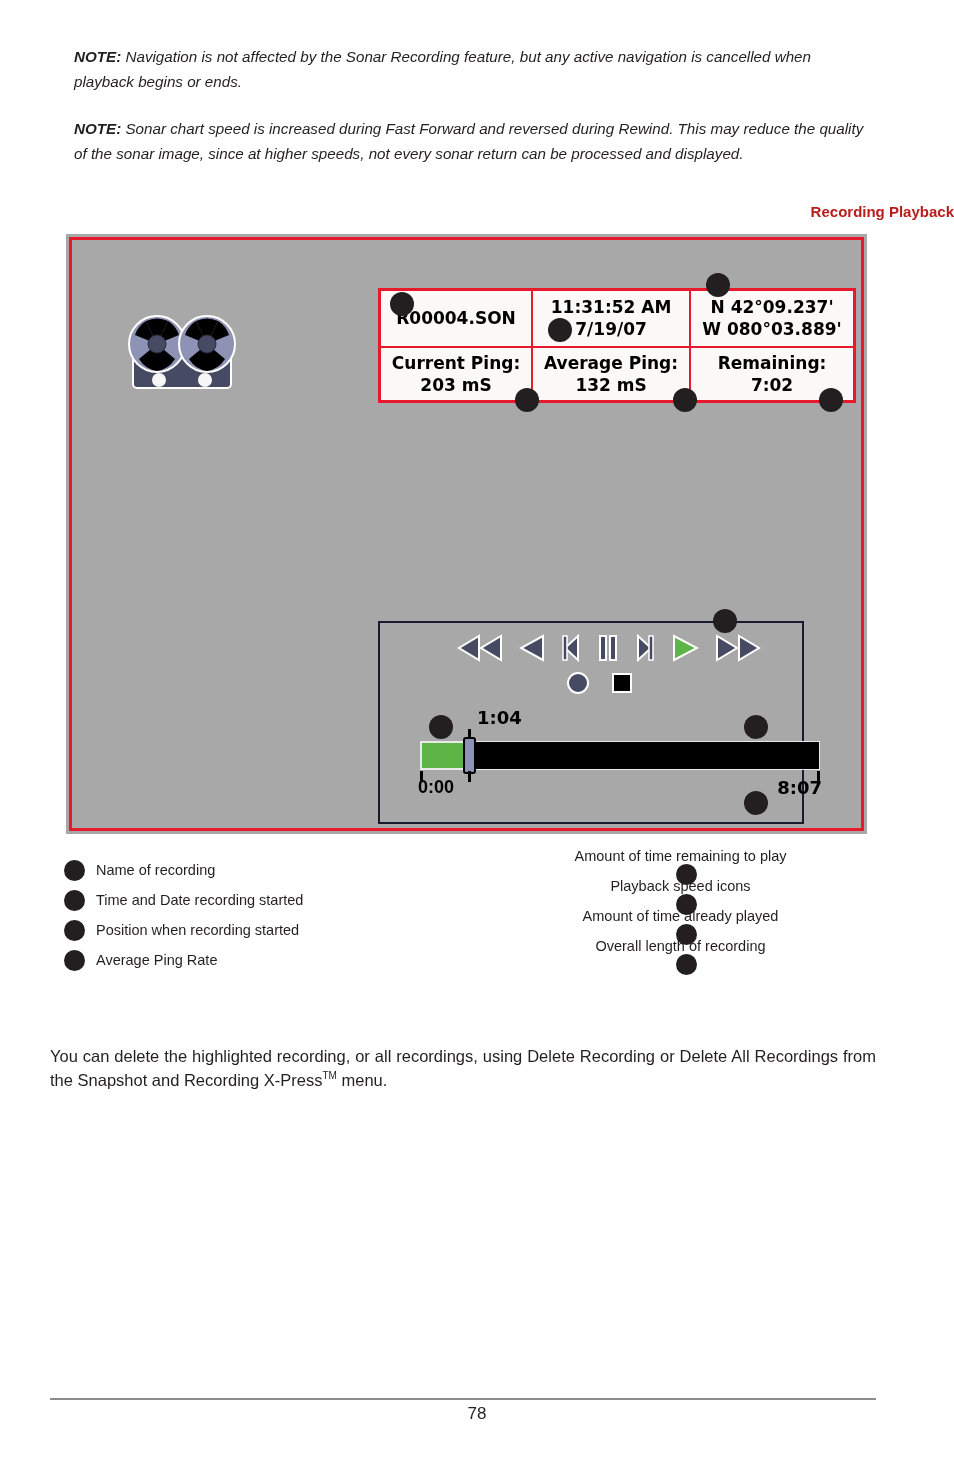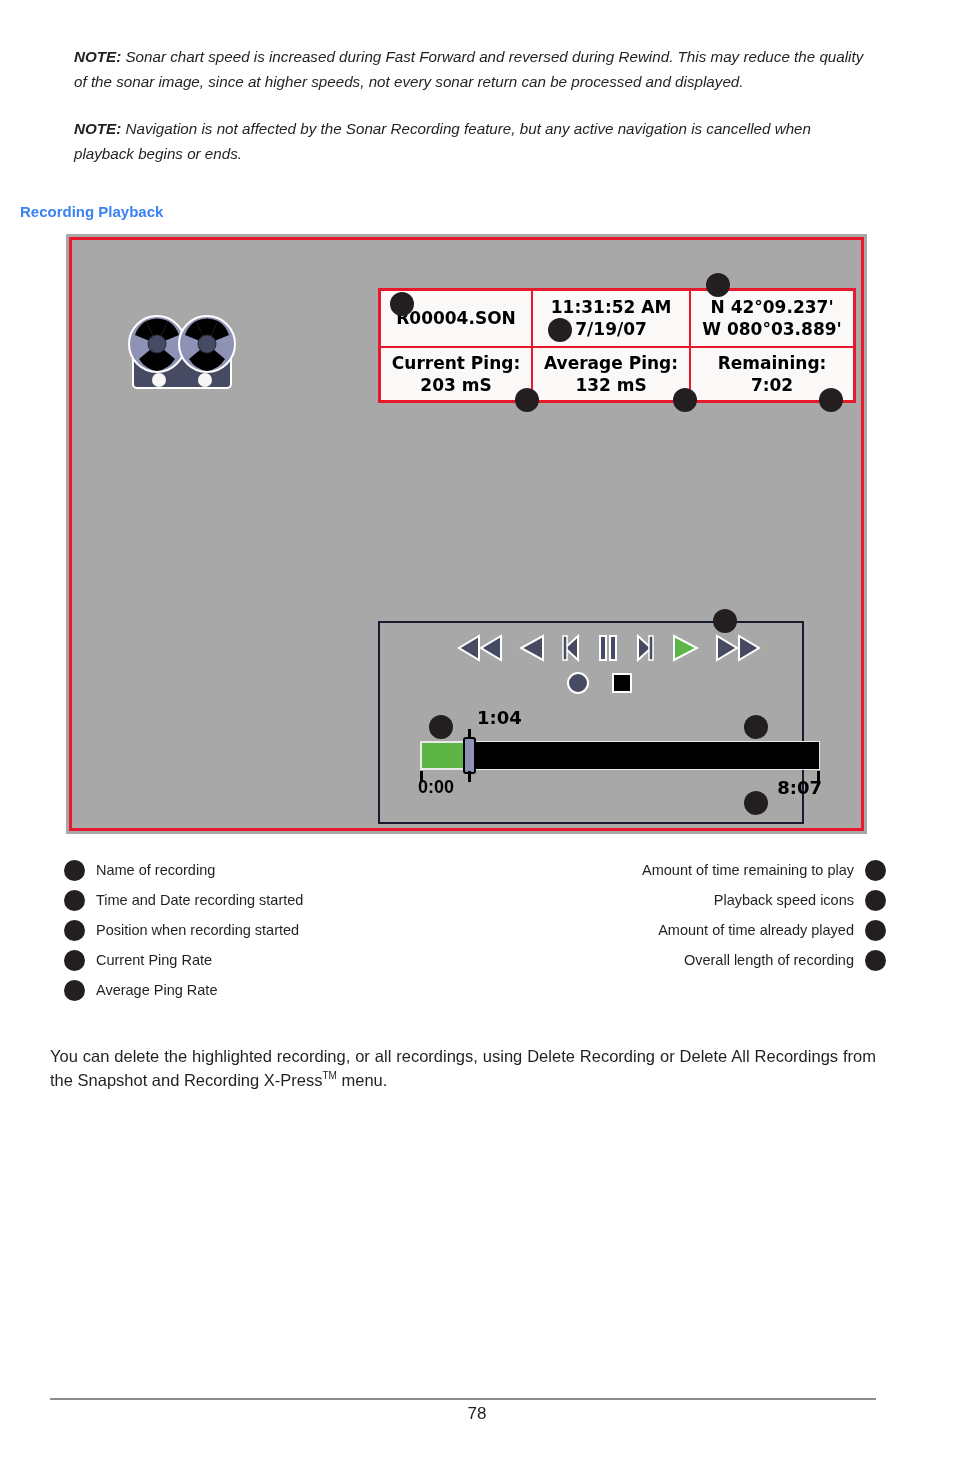--- a/index.html
+++ b/index.html
@@ -23,25 +23,24 @@
     color: #231f20;
     margin-bottom: 22px;
     text-align: left;
   }
   .note .lbl { font-weight: bold; font-style: italic; }
 
   
   .caption {
     position: absolute;
     left: 0; top: 203px; width: 954px;
-    text-align: left;
+    text-align: right;
     font-size: 15px;
     font-weight: bold;
-    color: #3b82f6;
-    padding-left: 20px;
+    color: #b91c1c;
   }
 
   
   .screen-outer {
     position: absolute;
     left: 66px; top: 234px;
     width: 801px; height: 600px;
     background: #a8a8a8;
     padding: 3px;
   }
@@ -168,21 +167,21 @@
   .legend-left {
     position: absolute; left: 64px; top: 855px; width: 400px;
   }
   .legend-right {
     position: absolute; right: 68px; top: 855px; width: 400px;
   }
   .lg-row {
     display: flex; align-items: center;
     height: 30px;
   }
-  .legend-right .lg-row { justify-content: flex-end; }
+  .legend-right .lg-row { justify-content: flex-end; flex-direction: column; }
   .lg-dot {
     width: 21px; height: 21px; border-radius: 50%;
     background: #231f20; flex: 0 0 auto;
   }
   .lg-txt {
     font-size: 14.5px; color: #231f20;
     white-space: nowrap;
   }
   .legend-left .lg-txt { margin-left: 11px; }
   .legend-right .lg-txt { margin-right: 11px; }
@@ -210,24 +209,24 @@
     text-align: center;
     font-size: 17px;
     color: #231f20;
   }
 </style>
 </head>
 <body>
 
 <div class="notes">
   <div class="note">
+    <span class="lbl">NOTE:</span><span> Navigation is not affected by the Sonar Recording feature, but any active navigation is cancelled when playback begins or ends.</span>
+  </div>
+  <div class="note">
     <span class="lbl">NOTE:</span><span> Sonar chart speed is increased during Fast Forward and reversed during Rewind. This may reduce the quality of the sonar image, since at higher speeds, not every sonar return can be processed and displayed.</span>
-  </div>
-  <div class="note">
-    <span class="lbl">NOTE:</span><span> Navigation is not affected by the Sonar Recording feature, but any active navigation is cancelled when playback begins or ends.</span>
   </div>
 </div>
 
 <div class="caption">Recording Playback</div>
 
 <div class="screen-outer">
  <div class="screen-red">
 
   <div class="reel-icon">
     <svg width="110" height="84" viewBox="0 0 110 84">
@@ -383,24 +382,20 @@
   <div class="lg-row">
     <span class="lg-dot"></span>
     <span class="lg-txt">Time and Date recording started</span>
   </div>
   <div class="lg-row">
     <span class="lg-dot"></span>
     <span class="lg-txt">Position when recording started</span>
   </div>
   <div class="lg-row">
     <span class="lg-dot"></span>
-    <span class="lg-txt">Current Ping Rate</span>
-  </div>
-  <div class="lg-row">
-    <span class="lg-dot"></span>
     <span class="lg-txt">Average Ping Rate</span>
   </div>
 </div>
 
 <div class="legend-right">
   <div class="lg-row">
     <span class="lg-txt">Amount of time remaining to play</span>
     <span class="lg-dot"></span>
   </div>
   <div class="lg-row">

